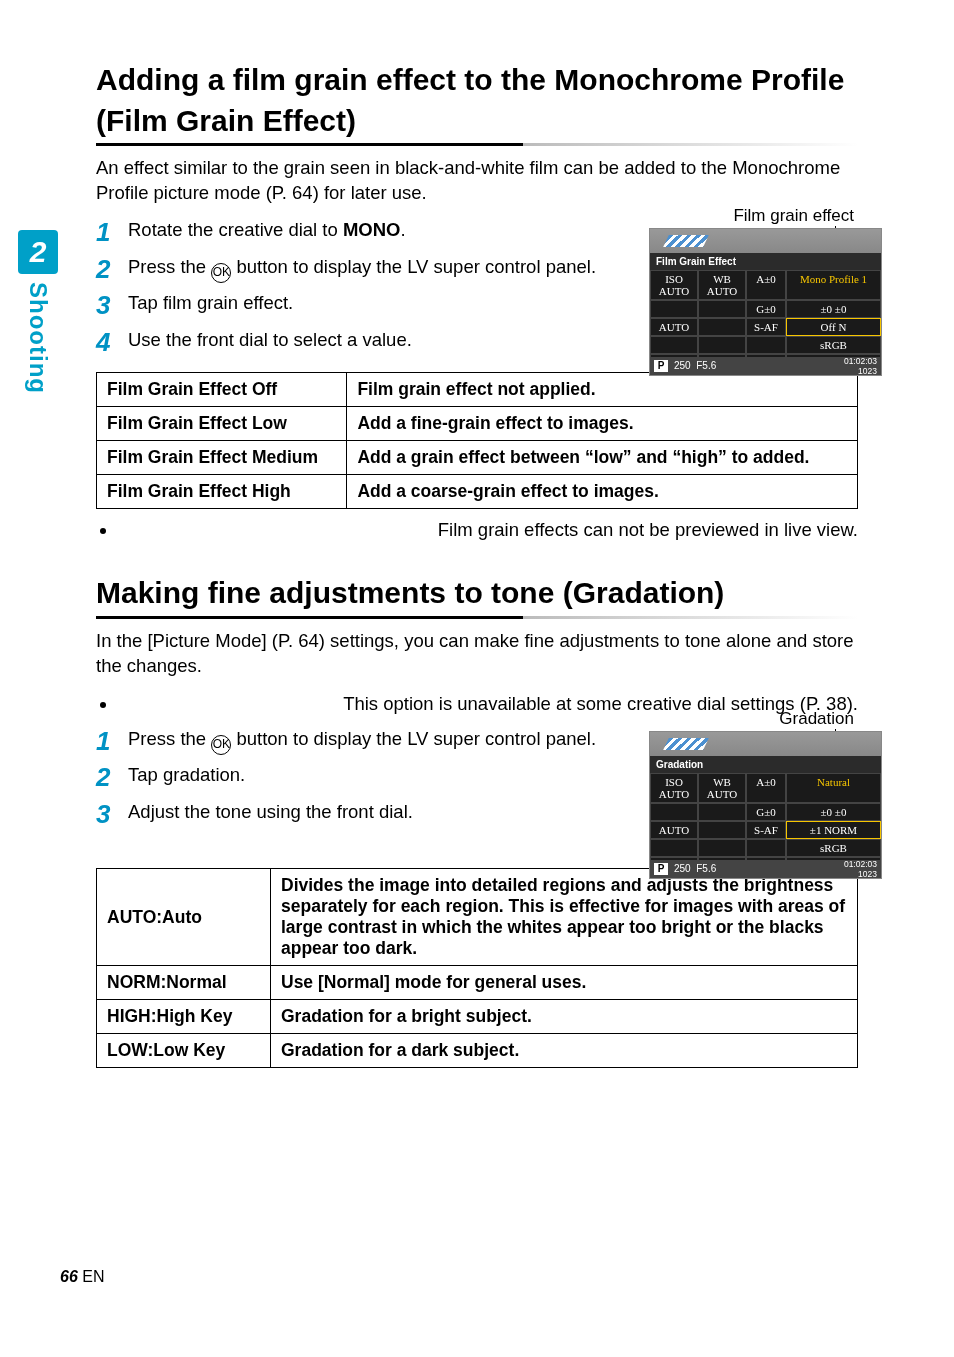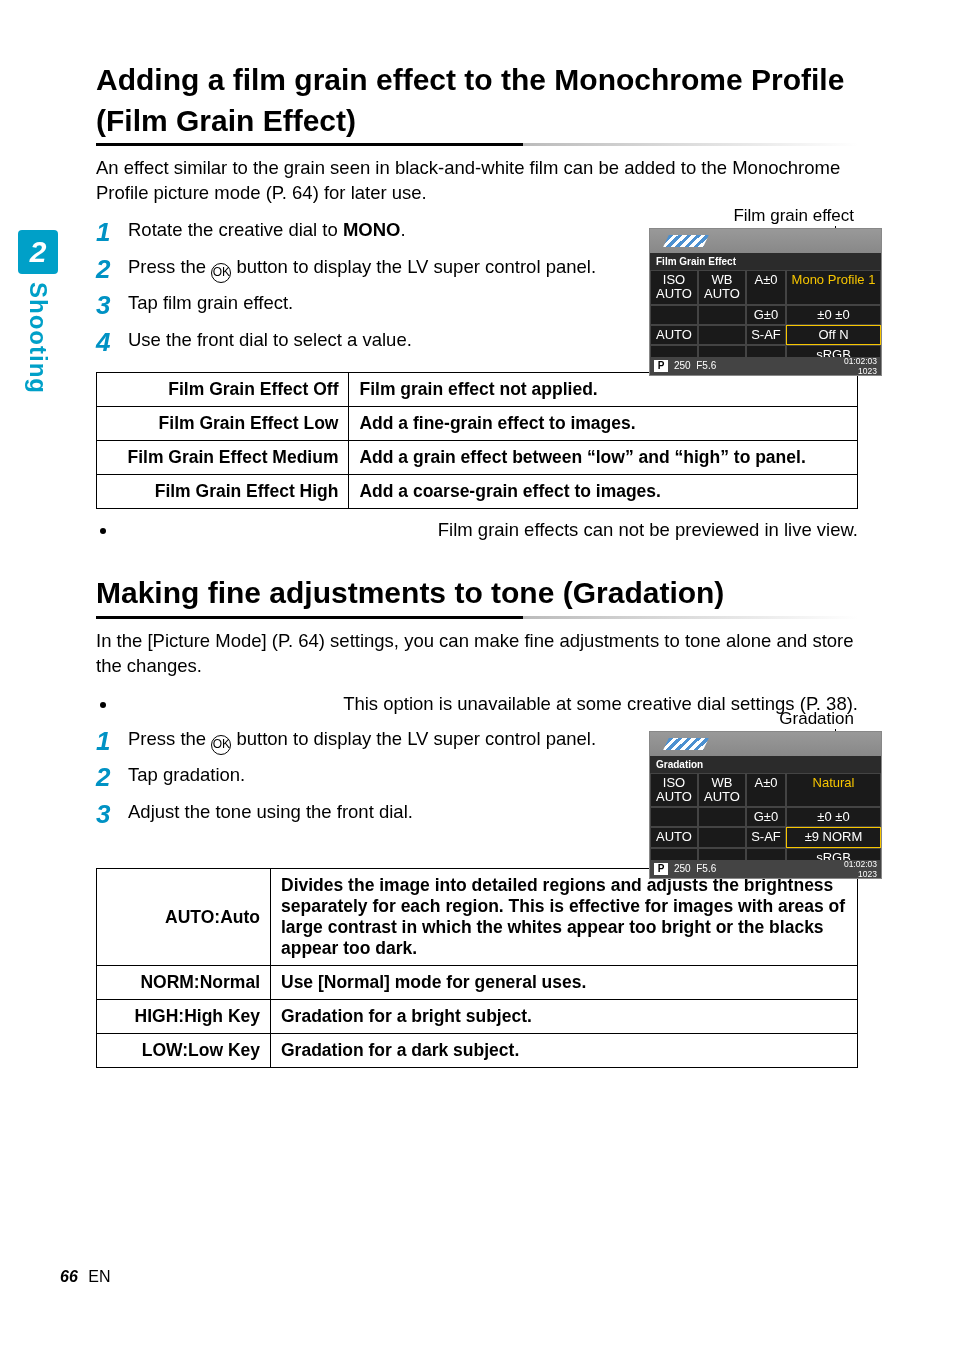--- a/index.html
+++ b/index.html
@@ -149,22 +149,23 @@
   .lcd-sub {
     background: #2b2b2b;
     color: #fff;
     font-size: 10px;
     padding: 3px 6px;
     font-weight: bold;
   }
   .lcd-grid {
     display: grid;
     grid-template-columns: 48px 48px 40px 1fr;
-    font-size: 13px;
+    font-size: 11px;
     color: #fff;
+    font-family: Liberation Serif, serif;
   }
   .lcd-grid > div {
     border: 0.5px solid #444;
     padding: 2px 3px;
     text-align: center;
     background: #1a1a1a;
     min-height: 18px;
     line-height: 1.1;
   }
   .lcd-grid .hl { outline: 1.5px solid #f7c600; outline-offset: -1px; text-align: center; }
@@ -199,28 +200,28 @@
     margin: 16px 0 8px 0;
     font-size: 17.5px;
   }
   table.opt td, table.opt th {
     border: 1px solid #000;
     padding: 6px 10px;
     text-align: left;
     vertical-align: middle;
     font-weight: bold;
   }
-  table.opt th { font-weight: bold; white-space: nowrap; text-align: right; }
+  table.opt th { font-weight: bold; white-space: nowrap; }
   .footer {
     position: absolute;
     left: 60px;
     bottom: 30px;
     font-size: 16px;
   }
-  .footer .pg { font-style: italic; font-weight: bold; margin-right: 6px; }
+  .footer .pg { font-style: italic; font-weight: bold; }
   .sec2 { margin-top: 30px; }
 </style>
 </head>
 <body>
 
 <div class="side-tab">
   <div class="num">2</div>
   <div class="txt">Shooting</div>
 </div>
 
@@ -302,21 +303,21 @@
         <tr>
           <th>Film Grain Effect Off</th>
           <td>Film grain effect not applied.</td>
         </tr>
     <tr>
           <th>Film Grain Effect Low</th>
           <td>Add a fine-grain effect to images.</td>
         </tr>
     <tr>
           <th>Film Grain Effect Medium</th>
-          <td>Add a grain effect between “low” and “high” to panel.</td>
+          <td>Add a grain effect between “low” and “high” to added.</td>
         </tr>
     <tr>
           <th>Film Grain Effect High</th>
           <td>Add a coarse-grain effect to images.</td>
         </tr>
   </tbody>
     </table>
 
   <ul class="bullet">
     <li>Film grain effects can not be previewed in live view.</li>
@@ -346,21 +347,21 @@
 AUTO</div>
               <div>A±0</div>
               <div class="pic">Natural</div>
             <div></div>
               <div></div>
               <div>G±0</div>
               <div>±0   ±0</div>
             <div>AUTO</div>
               <div></div>
               <div>S-AF</div>
-              <div class="hl">±9 NORM</div>
+              <div class="hl">±1 NORM</div>
             <div></div>
               <div></div>
               <div></div>
               <div>     sRGB</div>
             <div>±0.0</div>
               <div></div>
               <div></div>
               <div></div>
             <div>S-IS AUTO</div>
               <div>N</div>

